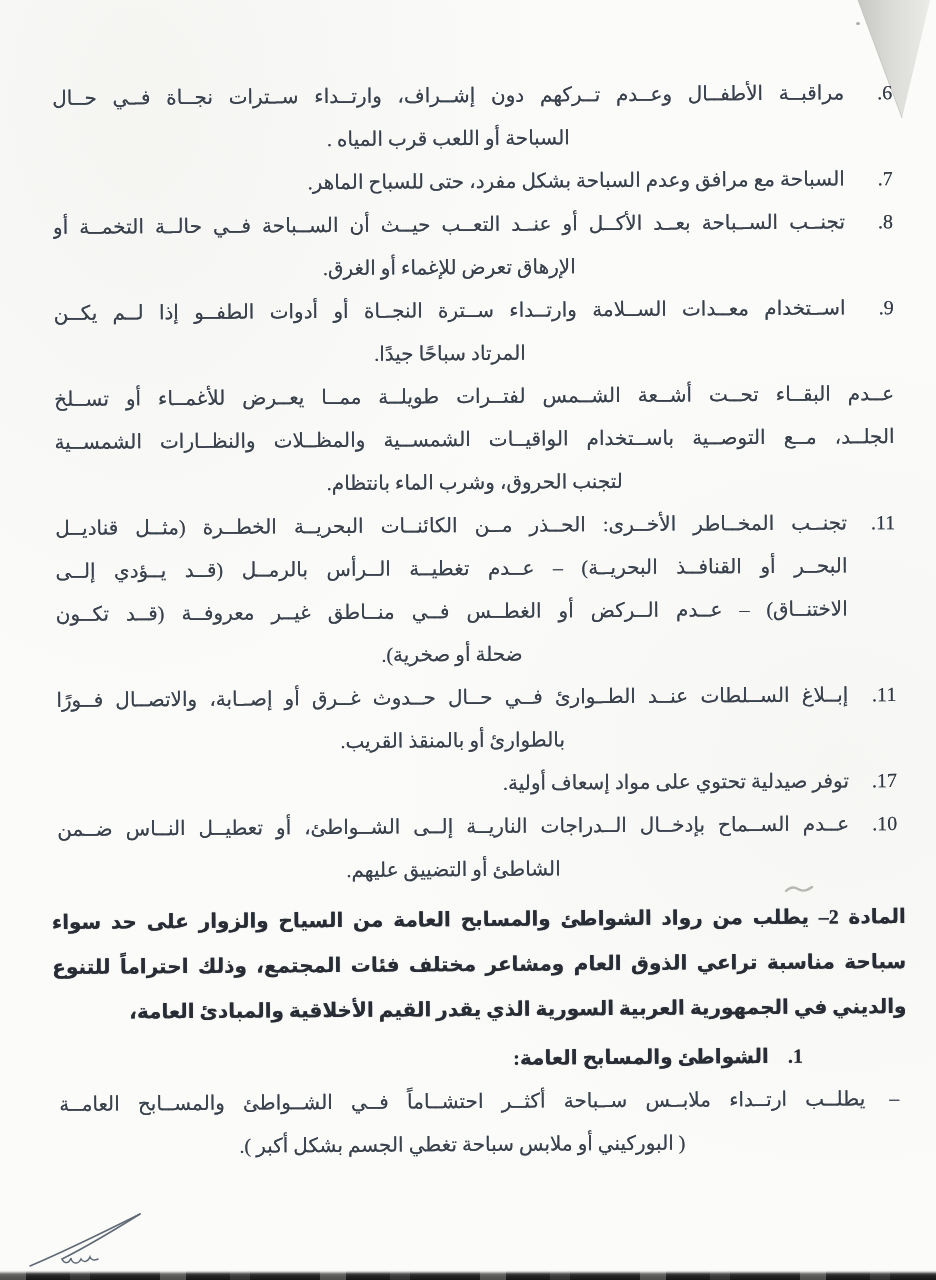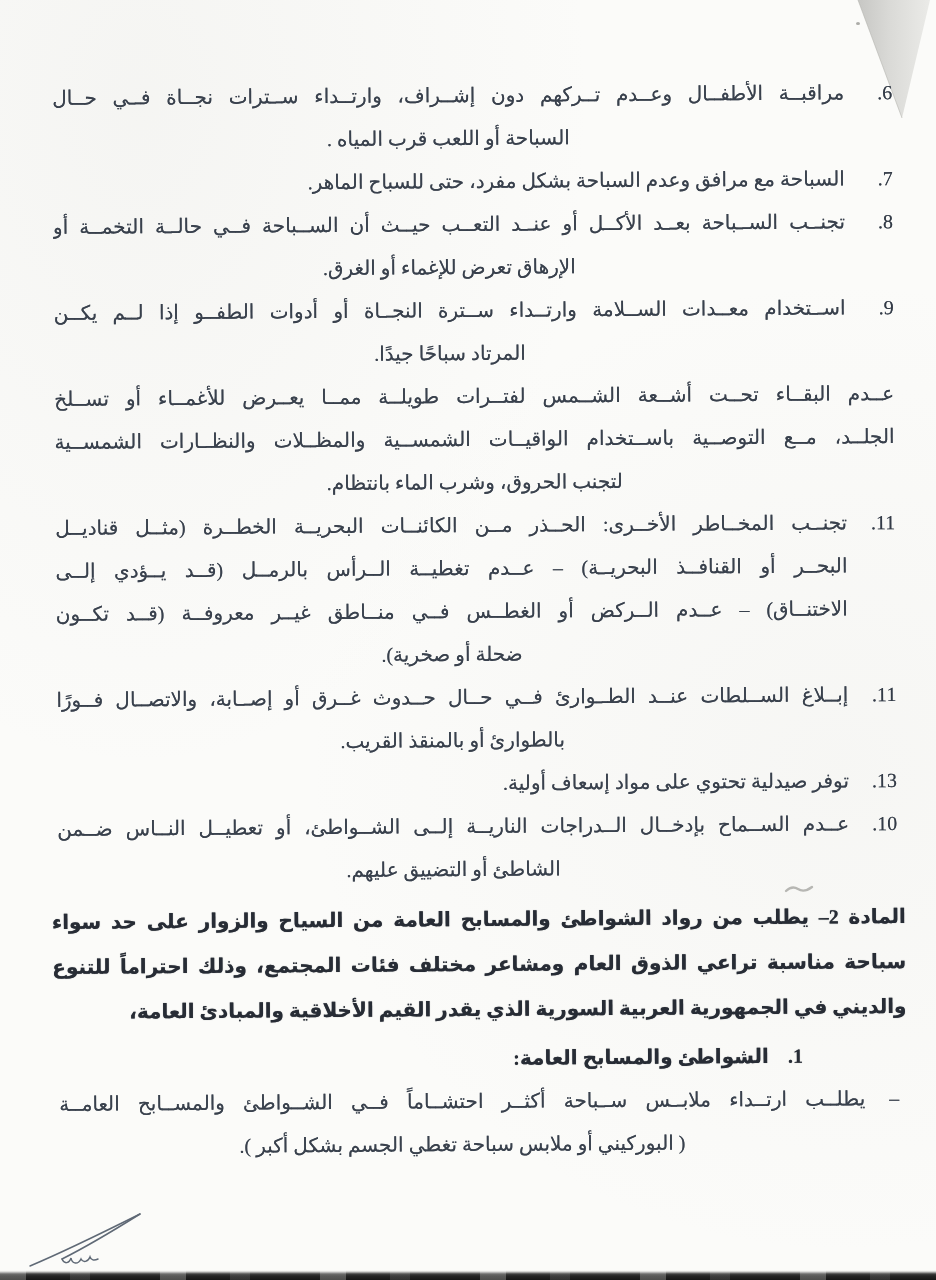--- a/index.html
+++ b/index.html
@@ -181,21 +181,21 @@
 
     <div class="item">
       <div class="num">11.</div>
       <div class="txt">
         <div class="ln j">إبــلاغ الســلطات عنــد الطــوارئ فــي حــال حــدوث غــرق أو إصــابة، والاتصــال فــورًا</div>
         <div class="ln c">بالطوارئ أو بالمنقذ القريب.</div>
       </div>
     </div>
 
     <div class="item">
-      <div class="num">13.</div>
+      <div class="num">17.</div>
       <div class="txt">
         <div class="ln r">توفر صيدلية تحتوي على مواد إسعاف أولية.</div>
       </div>
     </div>
 
     <div class="item">
       <div class="num">10.</div>
       <div class="txt">
         <div class="ln j">عــدم الســماح بإدخــال الــدراجات الناريــة إلــى الشــواطئ، أو تعطيــل النــاس ضــمن</div>
         <div class="ln c">الشاطئ أو التضييق عليهم.</div>

